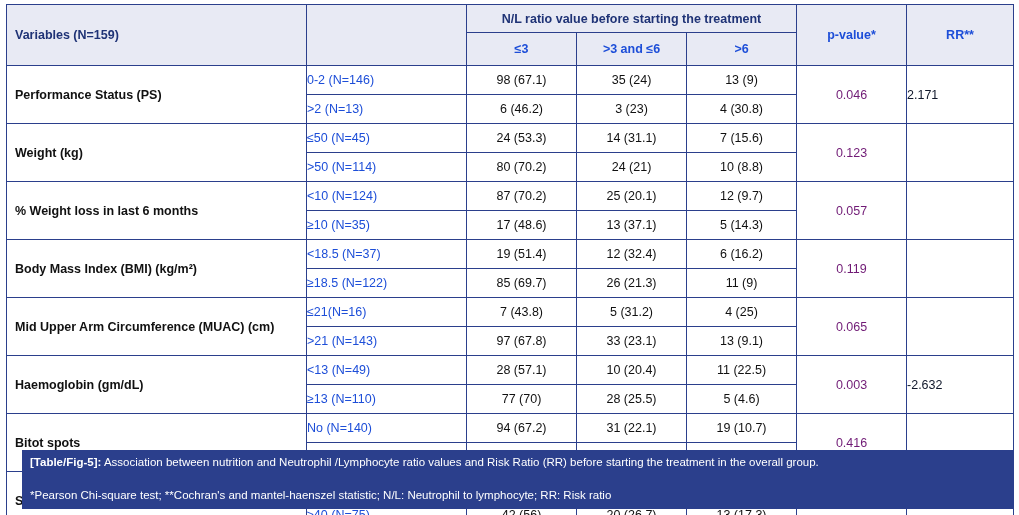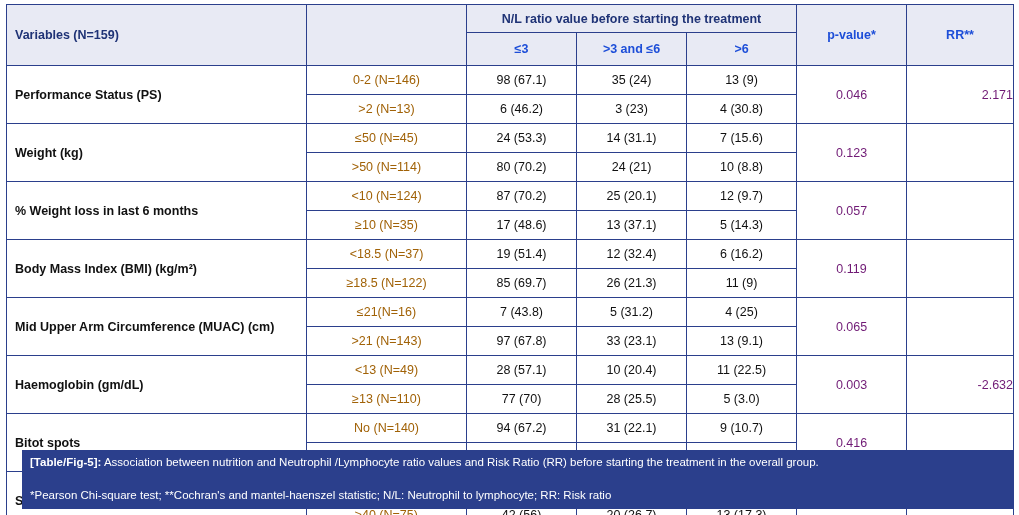--- a/index.html
+++ b/index.html
@@ -57,36 +57,36 @@
     font-size: 13px;
   }
   .cell-var {
     text-align: left;
     padding-left: 8px !important;
     height: 28px;
     color: #111;
     font-weight: bold;
   }
   .cell-cat {
-    text-align: center;
+    text-align: left;
     height: 28px;
-    color: #a16207;
+    color: #1d4ed8;
   }
   .cell-num {
     text-align: center;
     height: 28px;
     color: #111;
   }
   .cell-p {
     text-align: center;
     color: #701a75;
   }
   .cell-rr {
-    text-align: right;
-    color: #701a75;
+    text-align: left;
+    color: #0f172a;
   }
   .caption {
     position: absolute;
     left: 22px;
     right: 6px;
     bottom: 6px;
     background: #2b3f8c;
     color: #ffffff;
     font-size: 11.5px;
     line-height: 15px;
@@ -218,29 +218,29 @@
         <td class="cell-num">28 (57.1)</td>
         <td class="cell-num">10 (20.4)</td>
         <td class="cell-num">11 (22.5)</td>
         <td class="cell-p" rowspan="2">0.003</td>
         <td class="cell-rr" rowspan="2">-2.632</td>
       </tr>
       <tr>
         <td class="cell-cat">≥13 (N=110)</td>
         <td class="cell-num">77 (70)</td>
         <td class="cell-num">28 (25.5)</td>
-        <td class="cell-num">5 (3.0)</td>
+        <td class="cell-num">5 (4.6)</td>
       </tr>
 
       <tr>
         <td class="cell-var" rowspan="2">Bitot spots</td>
         <td class="cell-cat">No (N=140)</td>
         <td class="cell-num">94 (67.2)</td>
         <td class="cell-num">31 (22.1)</td>
-        <td class="cell-num">9 (10.7)</td>
+        <td class="cell-num">19 (10.7)</td>
         <td class="cell-p" rowspan="2">0.416</td>
         <td class="cell-rr" rowspan="2"></td>
       </tr>
       <tr>
         <td class="cell-cat">Yes (N=19)</td>
         <td class="cell-num">10 (52.6)</td>
         <td class="cell-num">7 (36.8)</td>
         <td class="cell-num">2 (10.6)</td>
       </tr>
 

